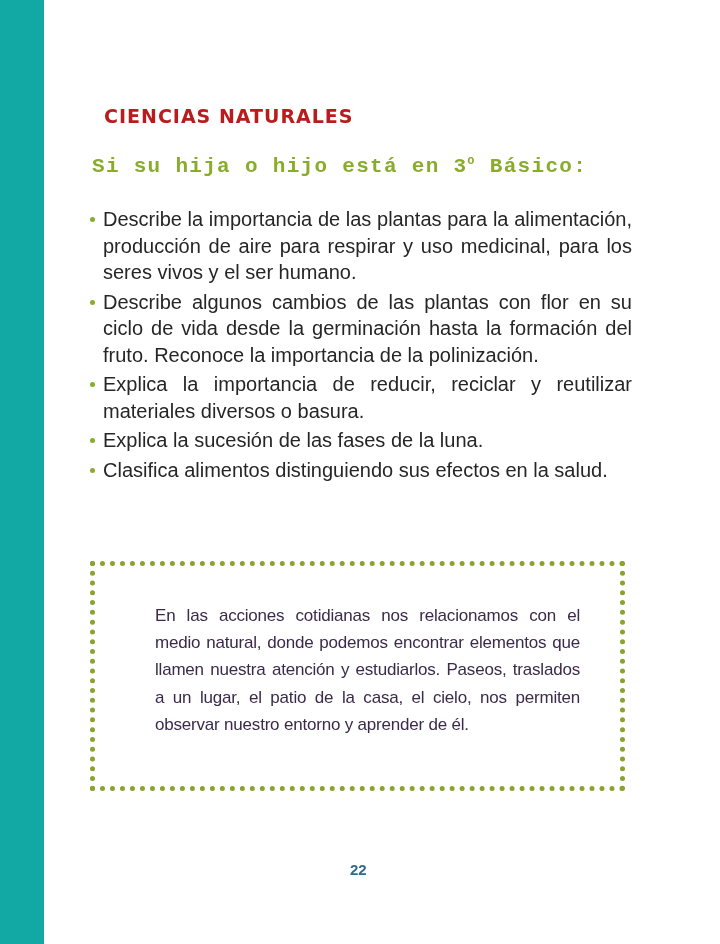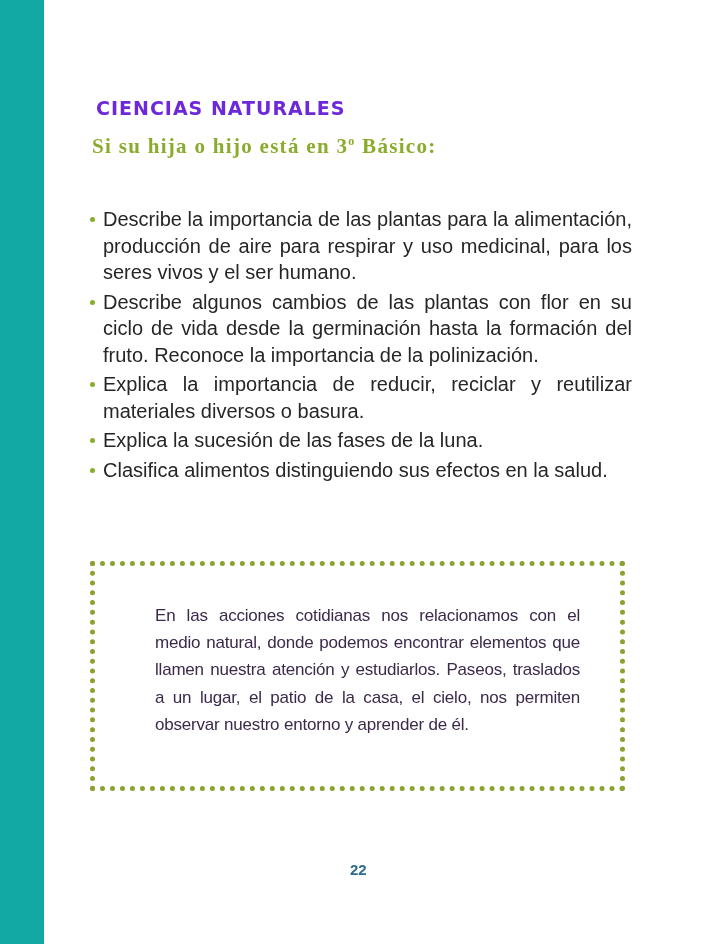--- a/index.html
+++ b/index.html
@@ -23,28 +23,28 @@
       background: #12a8a4;
     }
     .section-title {
       position: absolute;
       left: 92px;
       top: 93px;
       font-family: "DejaVu Sans", sans-serif;
       font-weight: bold;
       font-size: 19px;
       letter-spacing: 1px;
-      color: #6d28d9;
-      margin: 4px;
+      color: #b91c1c;
+      margin: 12px;
     }
     .subtitle {
       position: absolute;
       left: 92px;
-      top: 134px;
-      font-family: Liberation Serif, serif;
+      top: 154px;
+      font-family: Liberation Mono, monospace;
       font-weight: bold;
       font-size: 21px;
       letter-spacing: 1.3px;
       color: #8aac2c;
       margin: 0;
       white-space: nowrap;
     }
     .subtitle sup {
       font-size: 12px;
       vertical-align: 8px;

